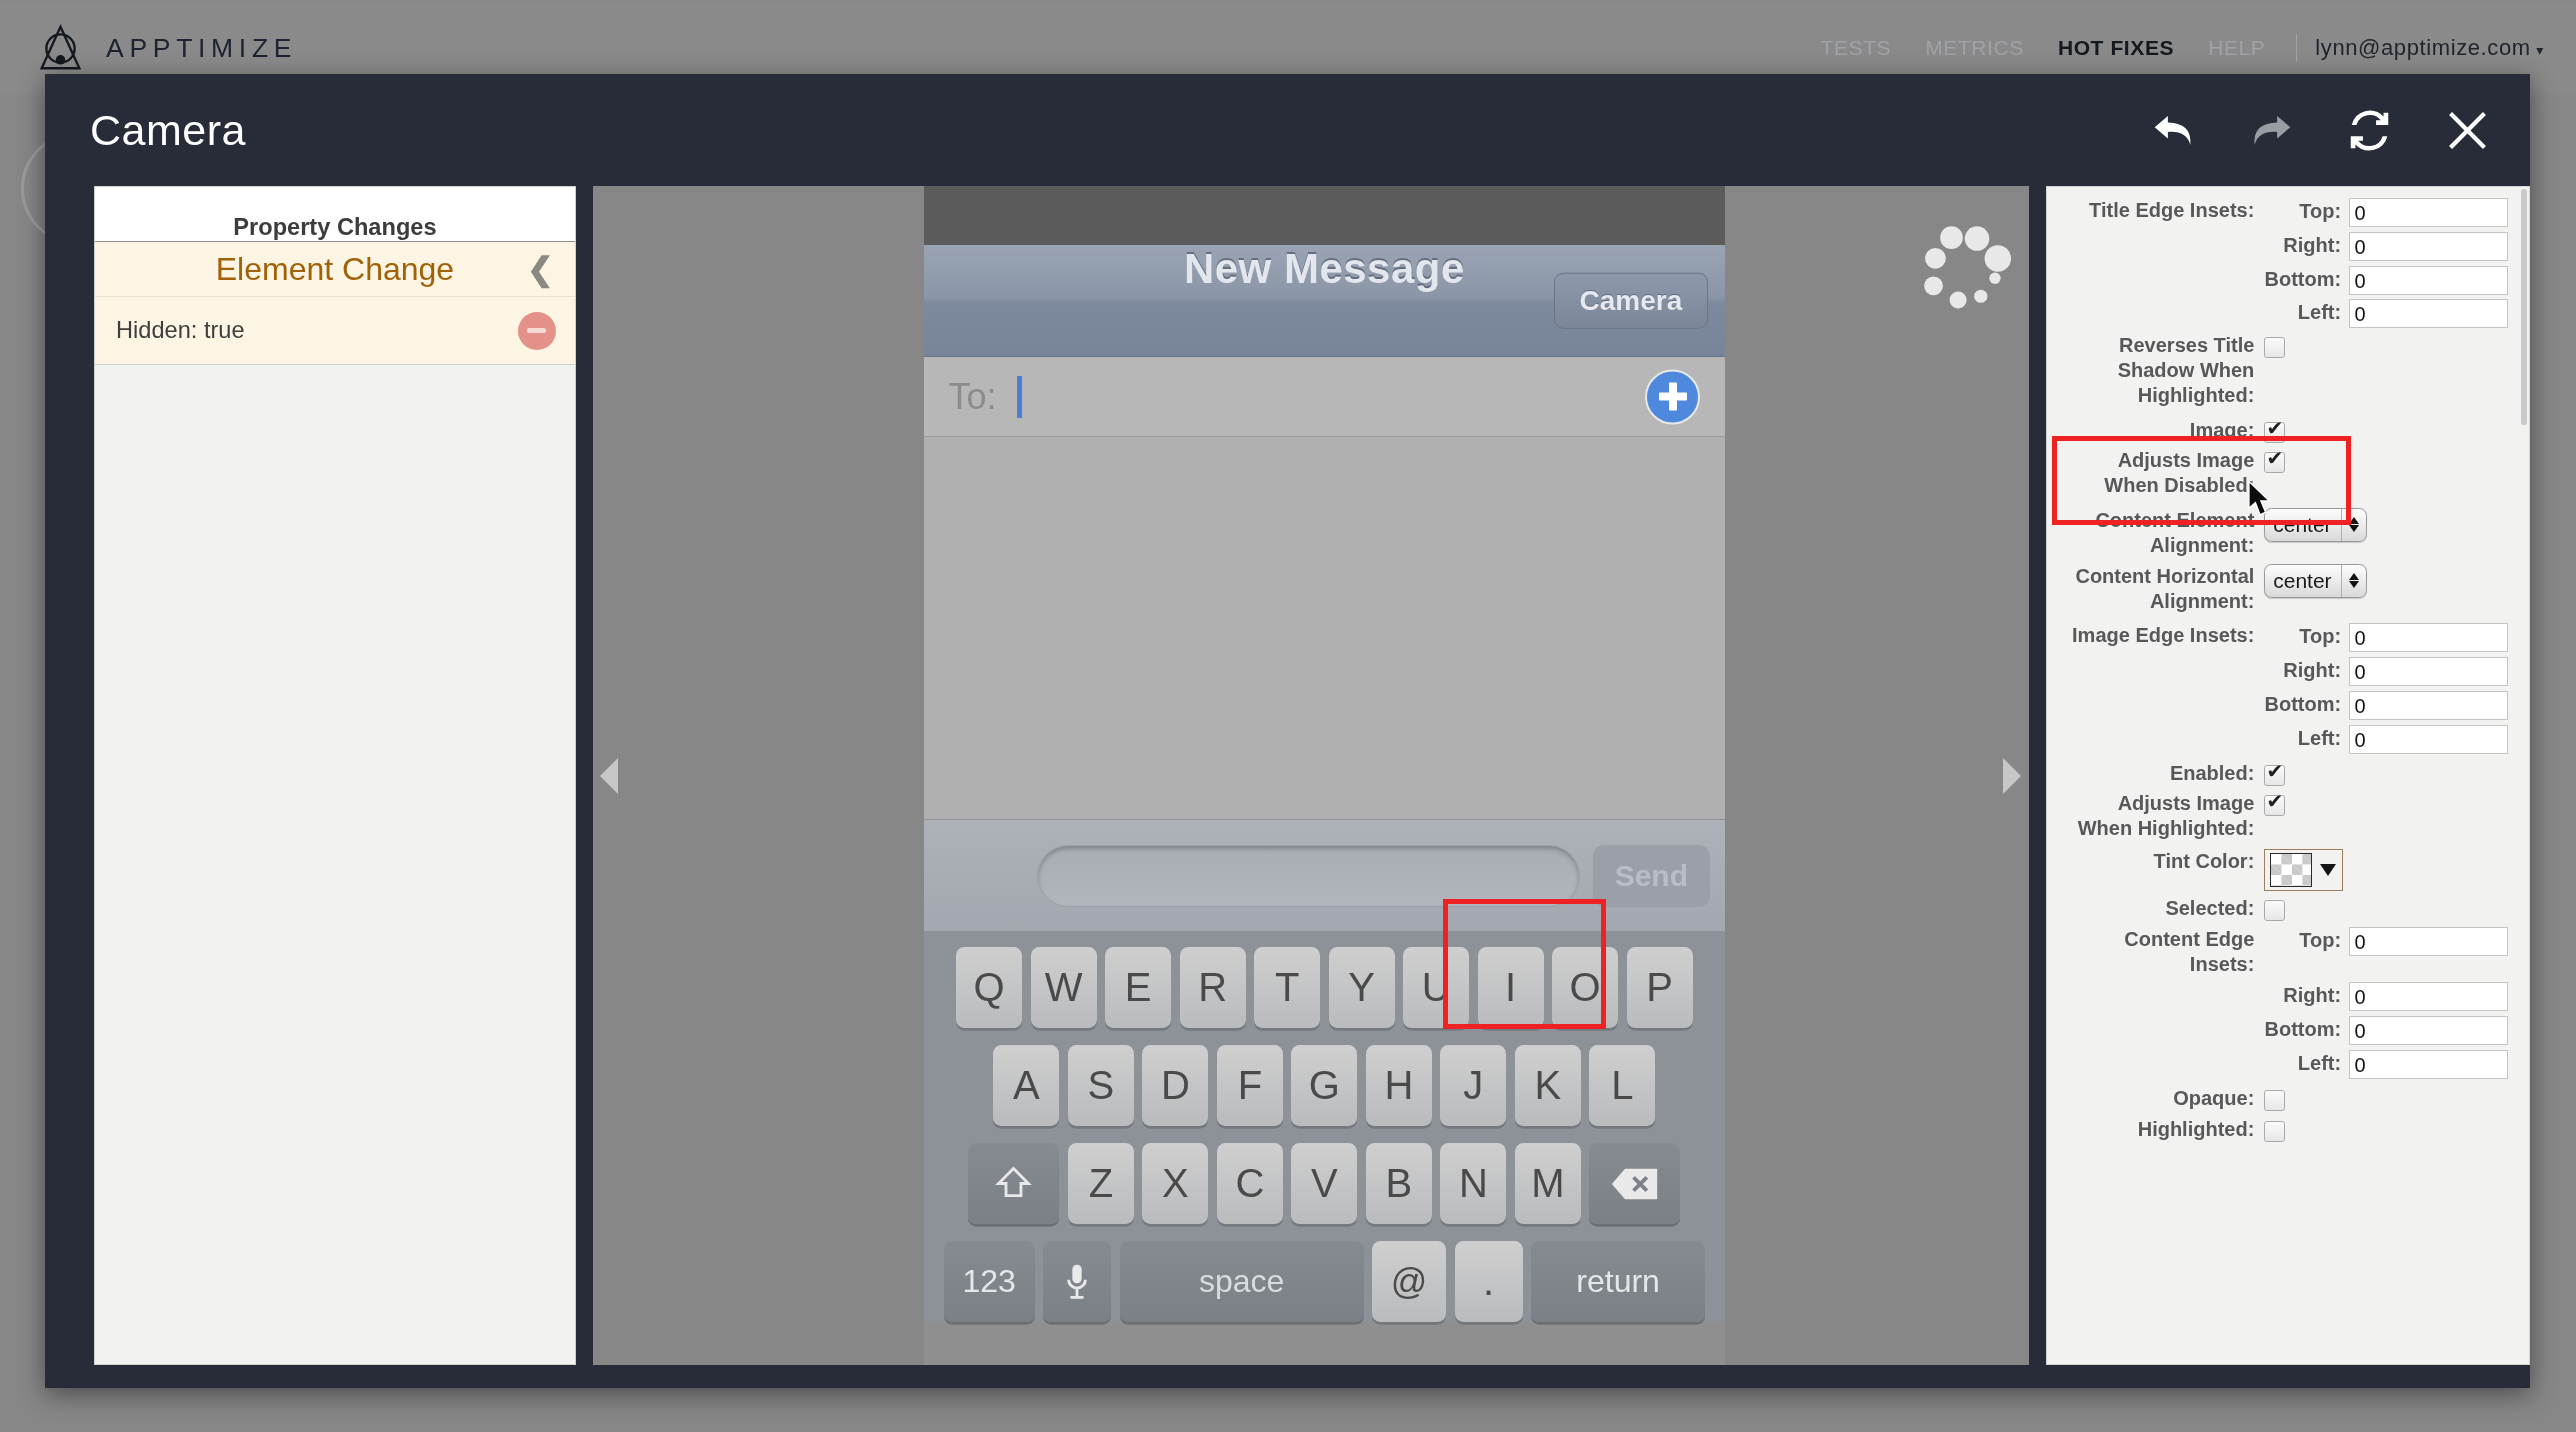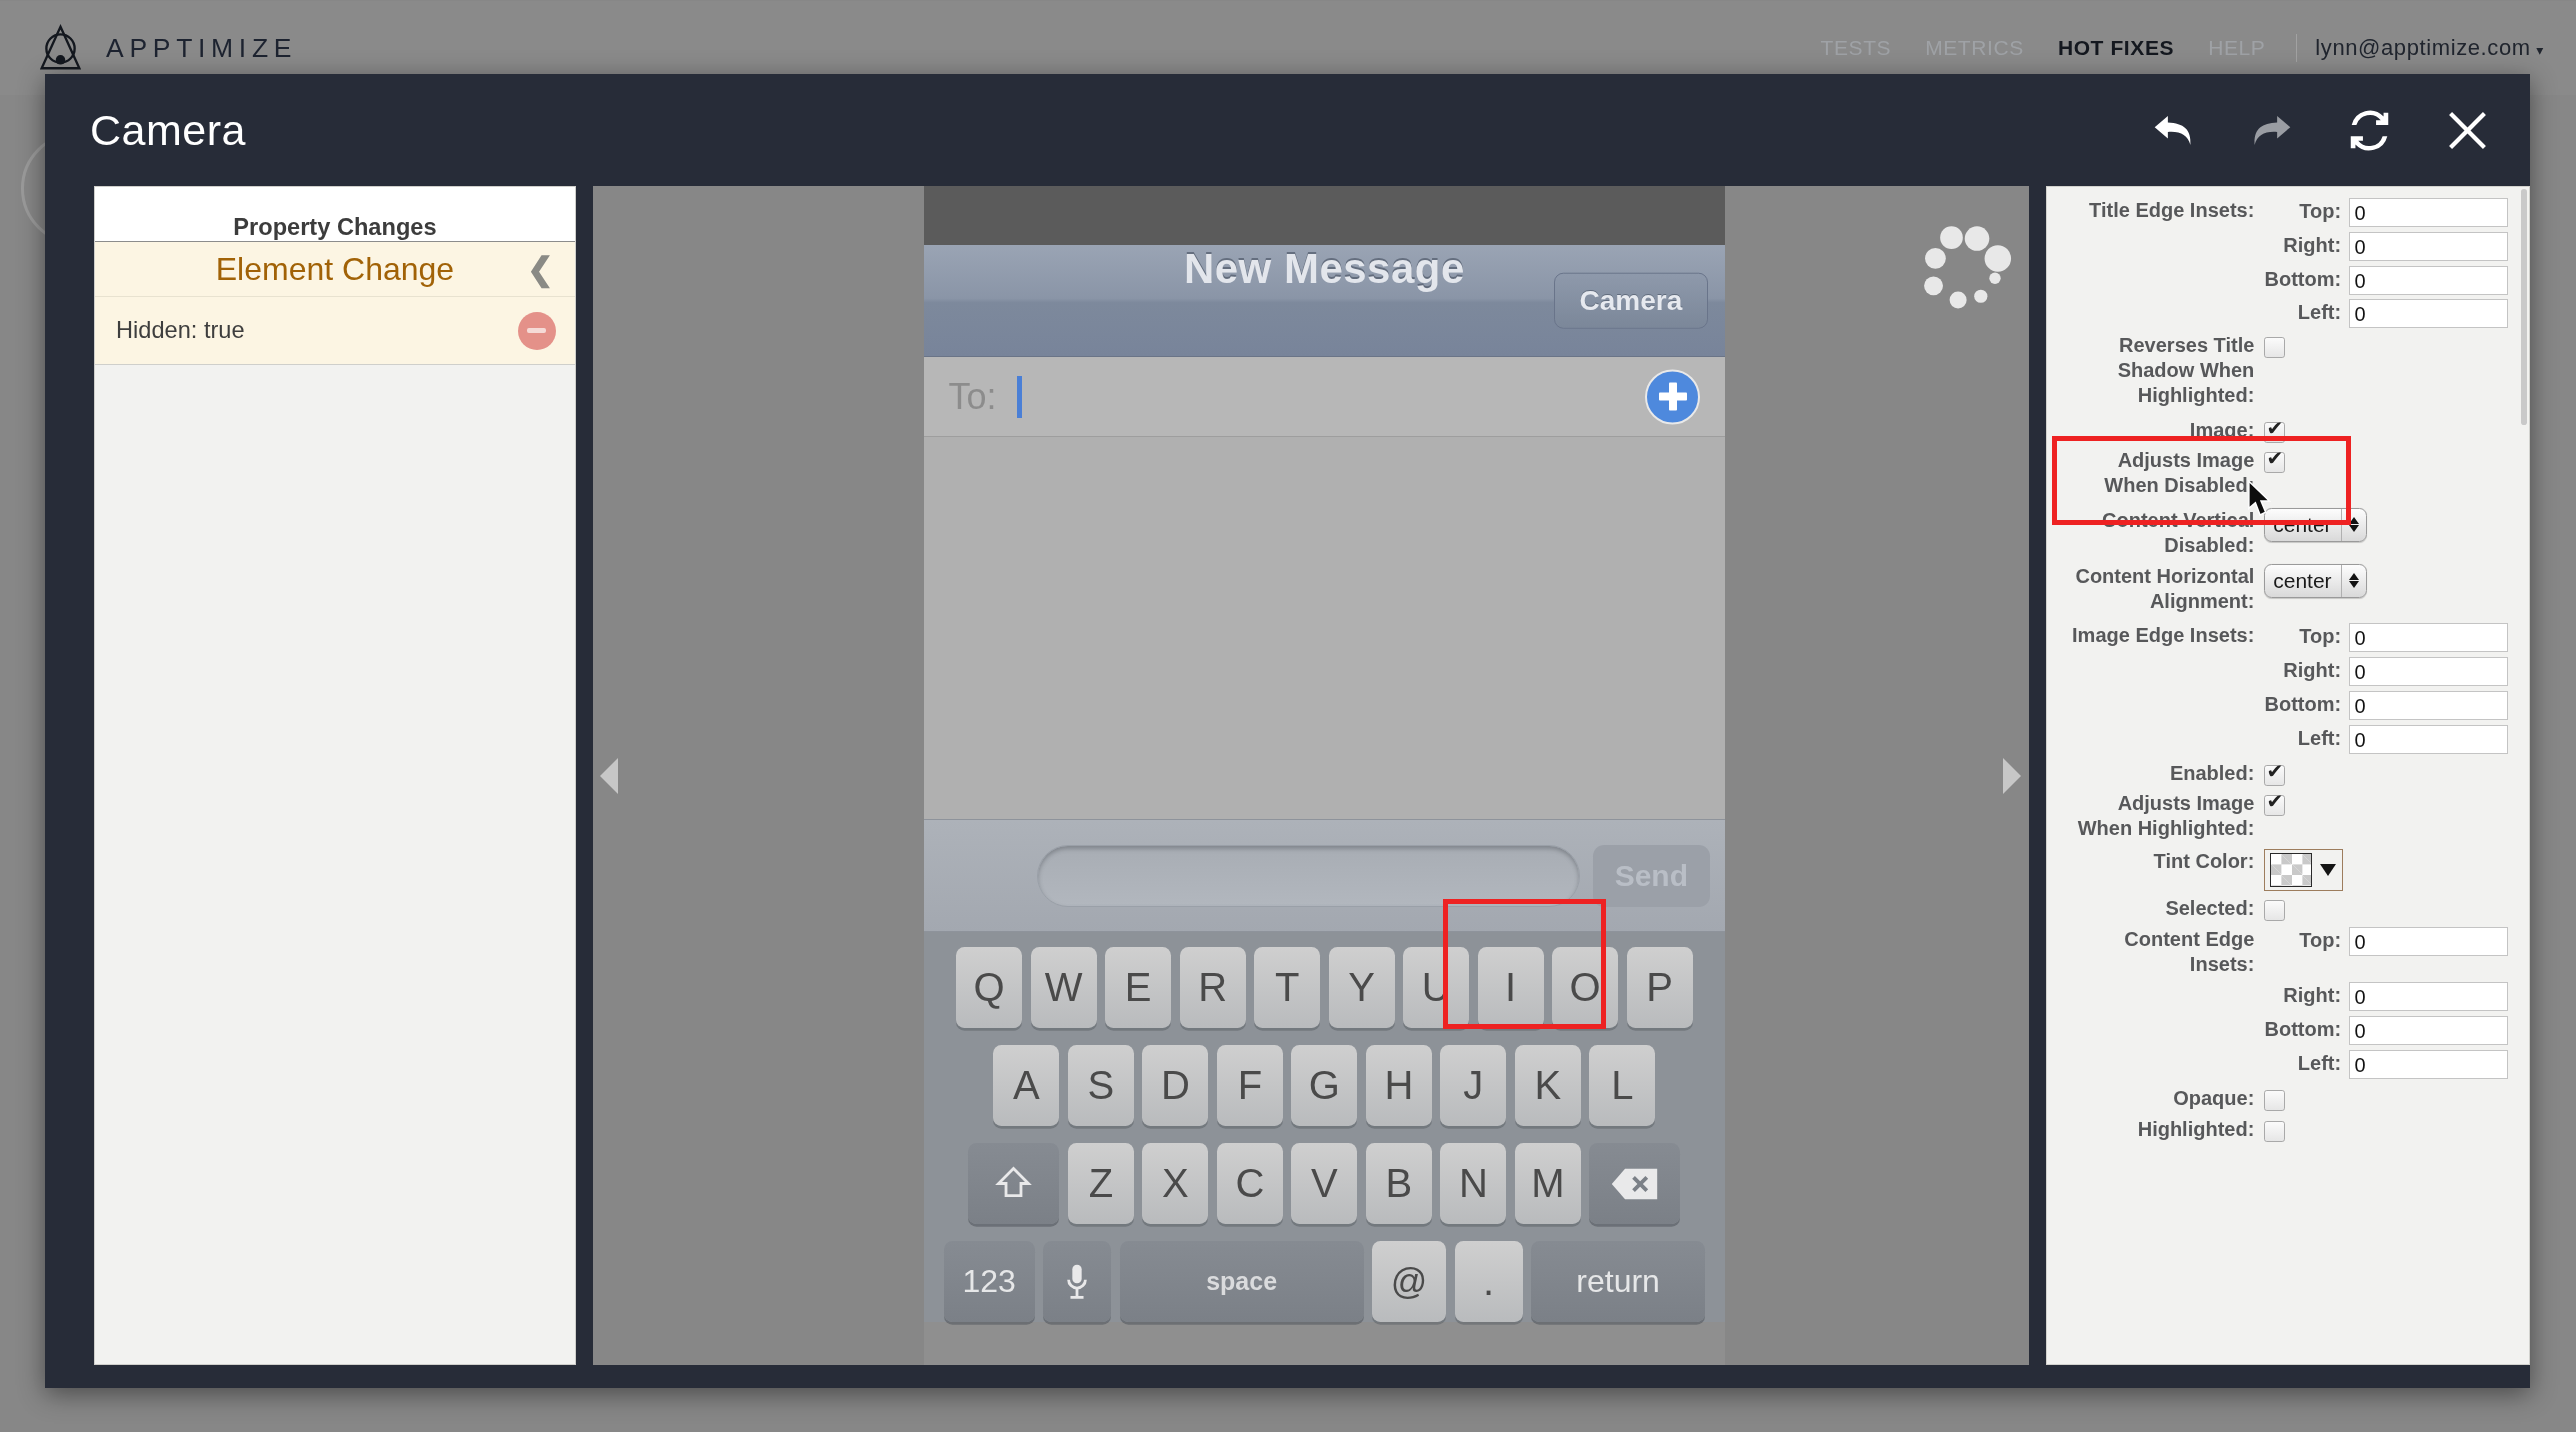--- a/index.html
+++ b/index.html
@@ -167,21 +167,21 @@
     box-shadow: 0 2.8px 0 rgba(95,100,105,.55);
     display: flex; align-items: center; justify-content: center;
     font-size: 40px; color: #4a4a4a; font-weight: 400;
   }
   .kb-row.r2 { padding: 0 36px; }
   .kb-key.fn {
     background: linear-gradient(180deg,#868b92 0%,#7b8087 100%);
     color: #e9e9ea; box-shadow: 0 2.8px 0 rgba(85,90,96,.6);
   }
   .kb-key.wide { width: 91px; }
-  .kb-key.space { width: 244px; font-size: 25px; color: #dadbdd; font-weight: bold; }
+  .kb-key.space { width: 244px; font-size: 32px; color: #dadbdd; }
   .kb-key.num { width: 91px; font-size: 32px; color: #e6e7e8; }
   .kb-key.ret { width: 174px; font-size: 32px; color: #e6e7e8; }
   .kb-key.mic { width: 68px; }
   .kb-key.dot { width: 68px; }
   .kb-key.at { width: 74px; font-size: 36px; }
 
   
   .sel-rect { position: absolute; border: 5.7px solid #ee2222; pointer-events: none; }
   #sel-preview { left: 850px; top: 713px; width: 163px; height: 130px; }
 
@@ -488,21 +488,21 @@
       <div class="prow" style="margin-top:9.4px">
         <span class="plabel">Image:</span>
         <span class="pcheck checked"></span>
       </div>
       <div class="prow">
         <span class="plabel">Adjusts Image When Disabled:</span>
         <span class="pcheck checked"></span>
       </div>
 
       <div class="prow" style="margin-top:9.4px">
-        <span class="plabel">Content Vertical Disabled:</span>
+        <span class="plabel">Content Element Alignment:</span>
         <span class="pselect">
           <span class="val">center</span>
           <span class="stepper">
               <span class="up"></span>
               <span class="dn"></span>
             </span>
         </span>
       </div>
       <div class="prow" style="margin-top:5.7px">
         <span class="plabel">Content Horizontal Alignment:</span>

